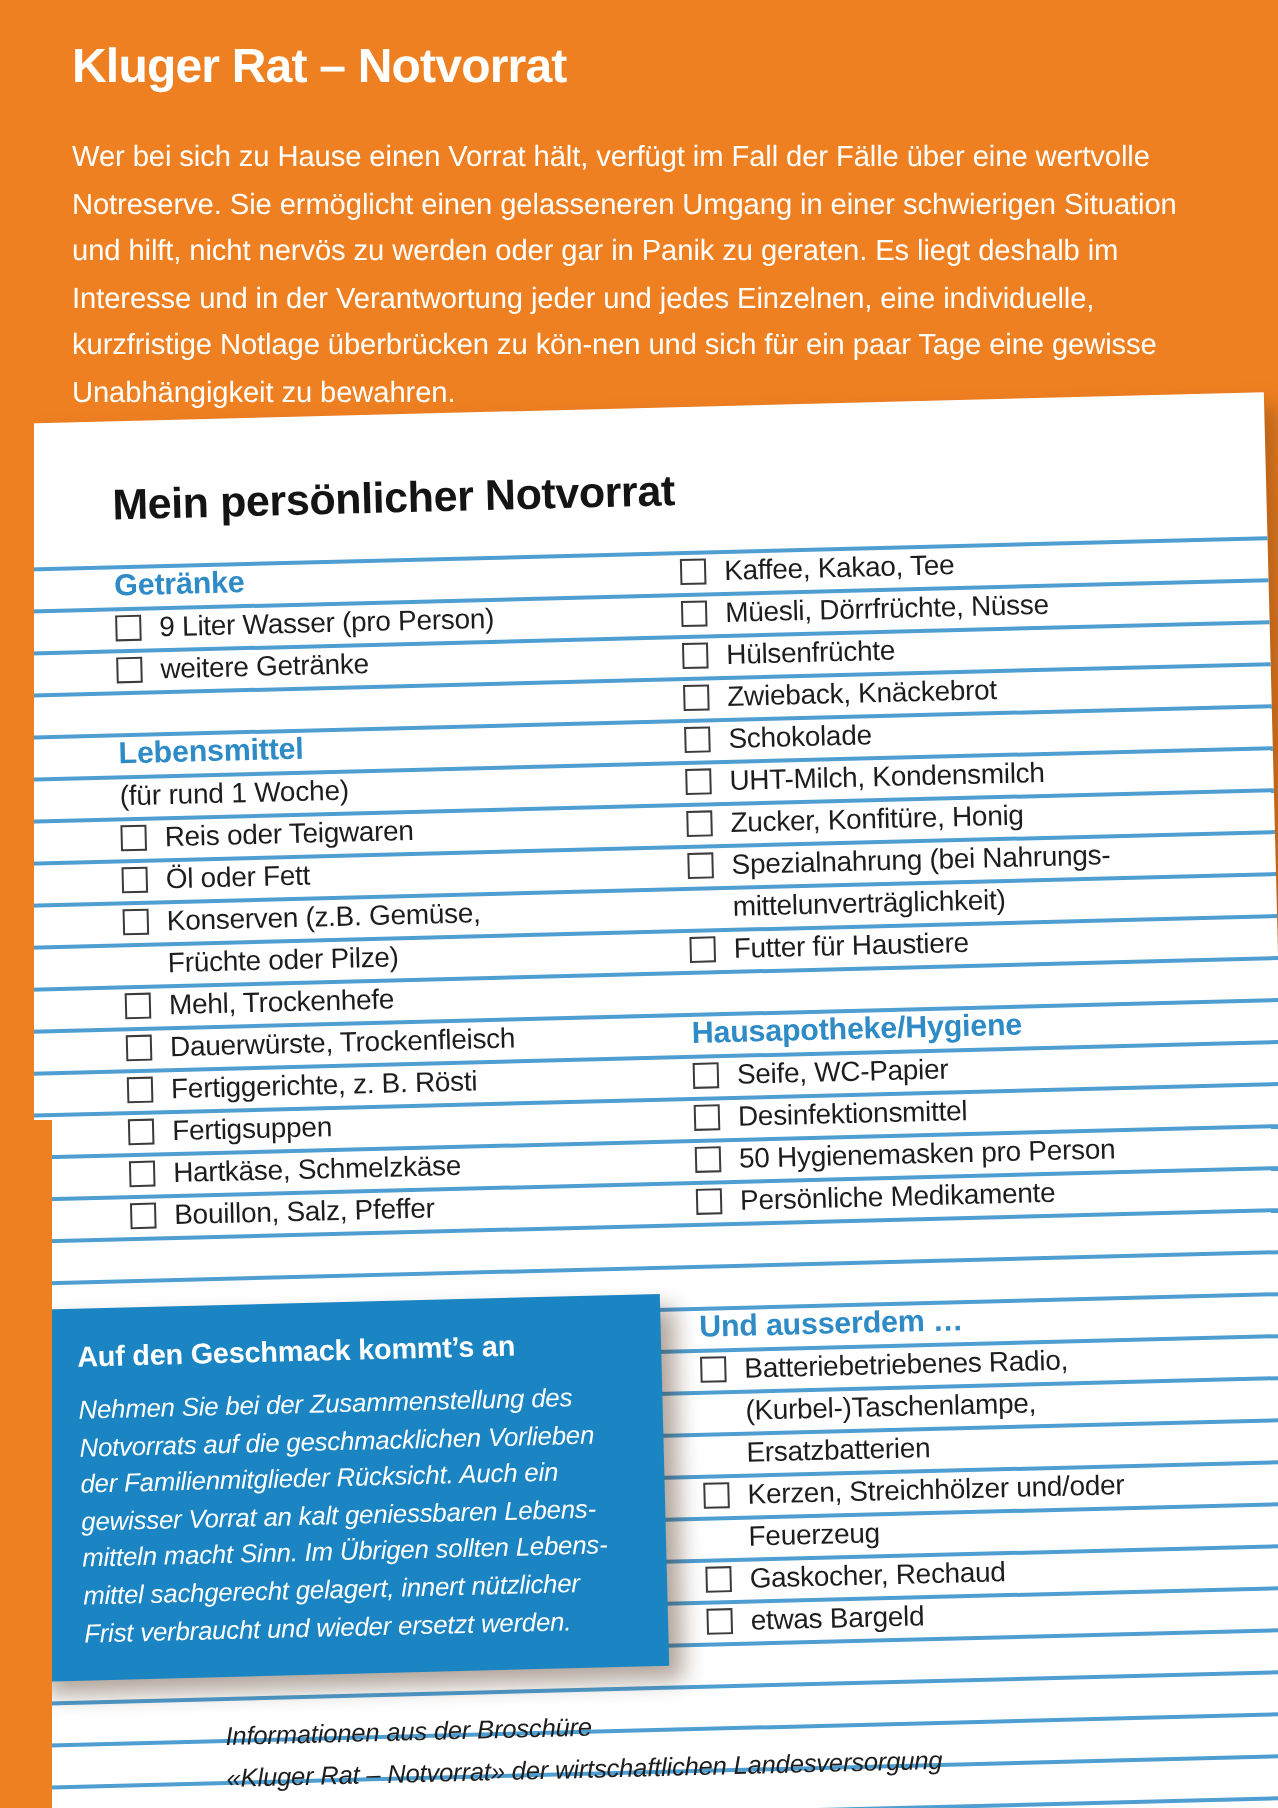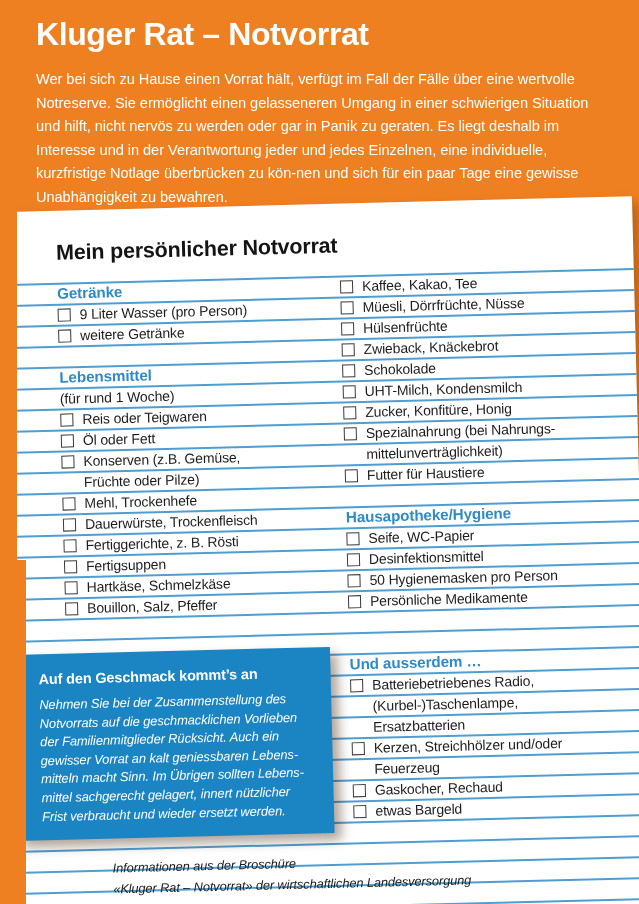--- a/index.html
+++ b/index.html
@@ -21,21 +21,21 @@
 
   
   #header {
     position: absolute;
     left: 0; top: 0;
     width: 639px;
     height: 210px;
     padding: 8px 30px 0 36px;
   }
   #doc-title {
-    font-size: 32px;
+    font-size: 24px;
     font-weight: bold;
     color: #ffffff;
     letter-spacing: -0.4px;
     margin: 0;
     line-height: 52px;
   }
   #intro {
     margin: 8px 0 0 0;
     font-size: 14.6px;
     line-height: 23.5px;

